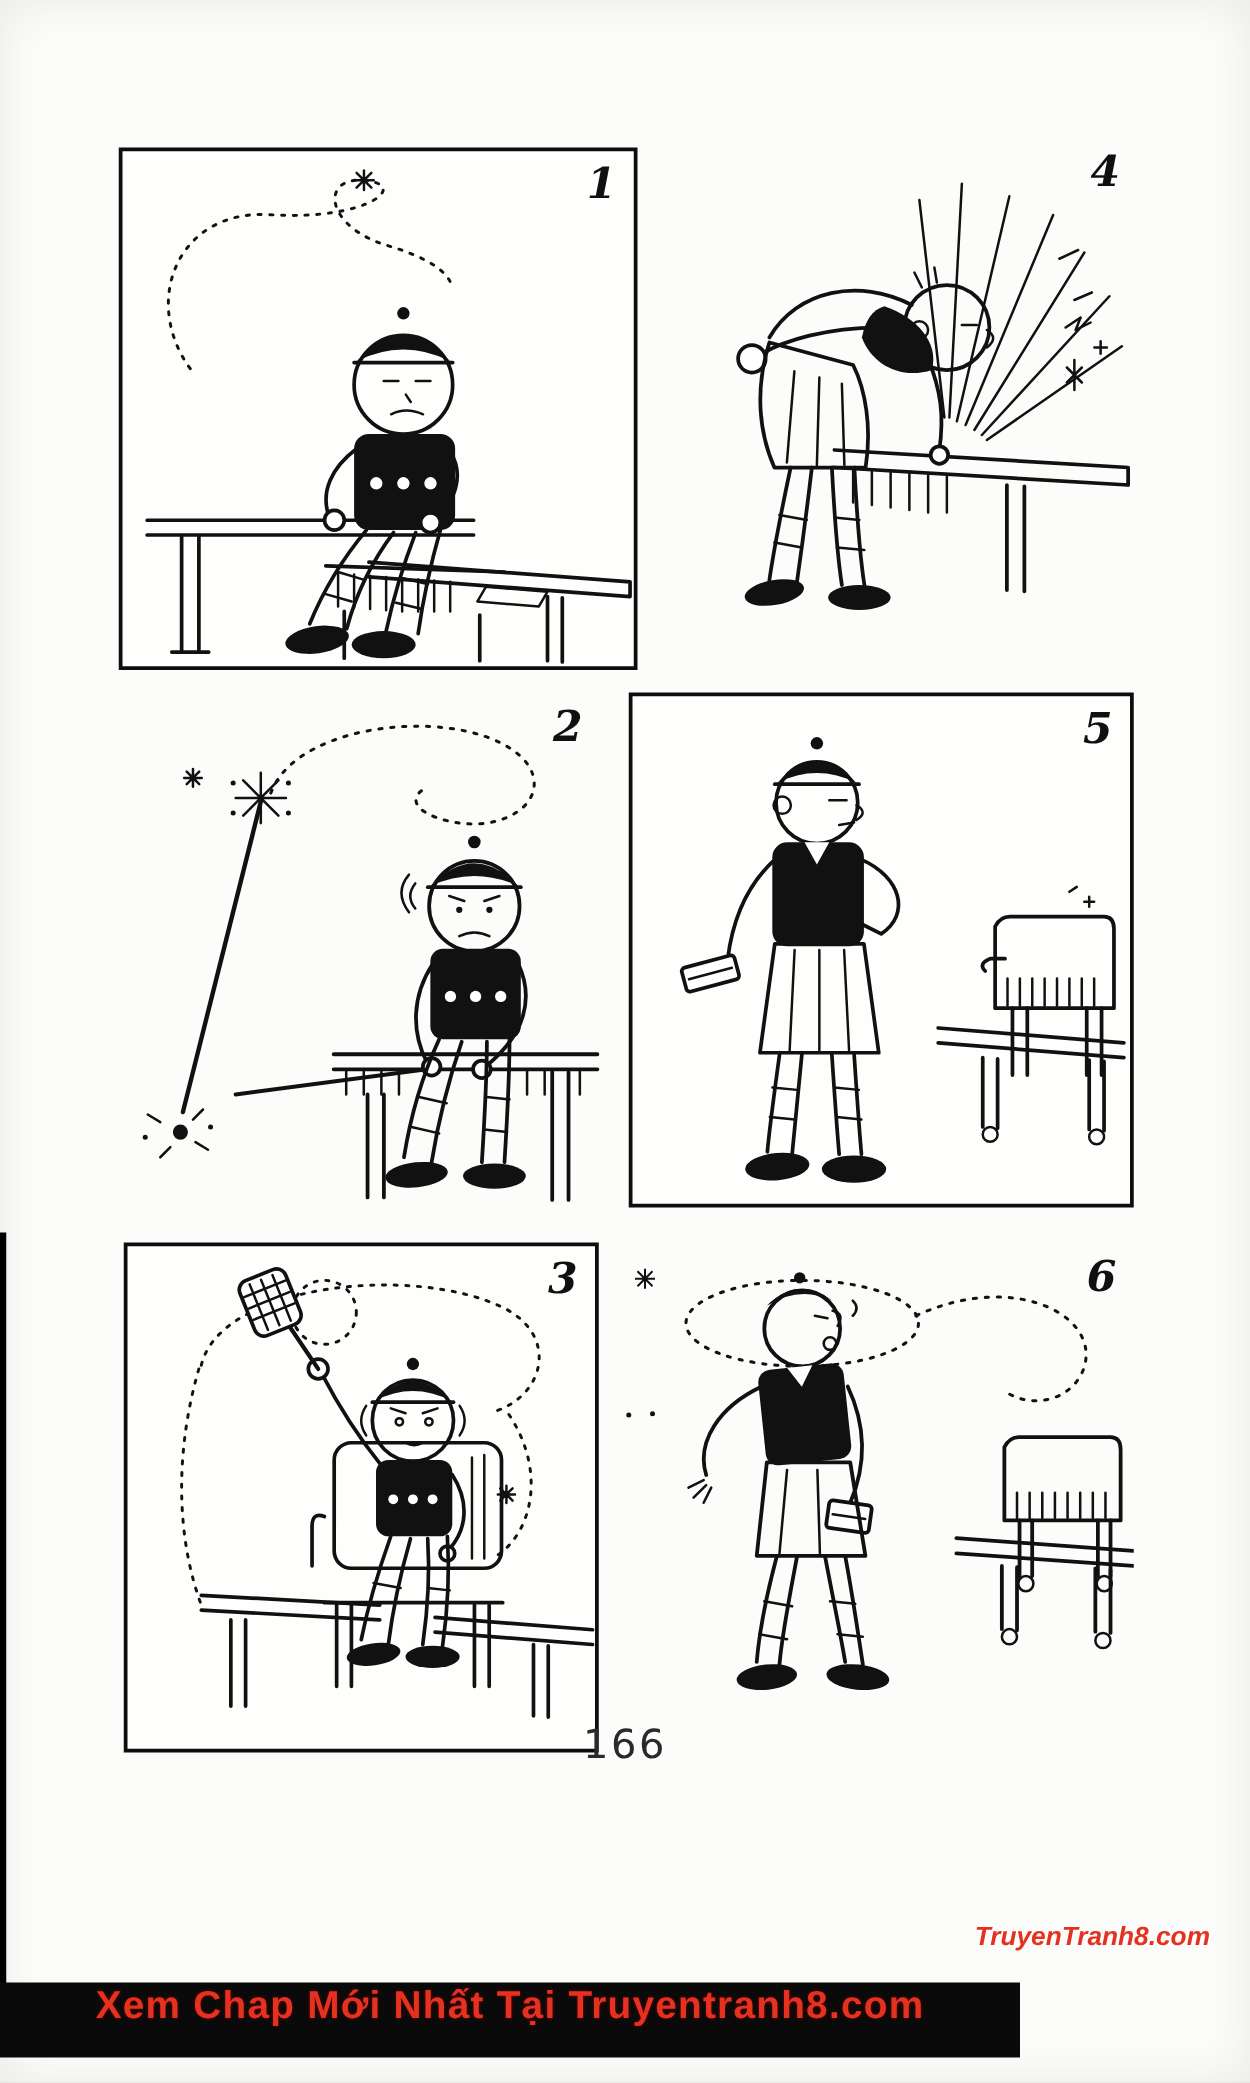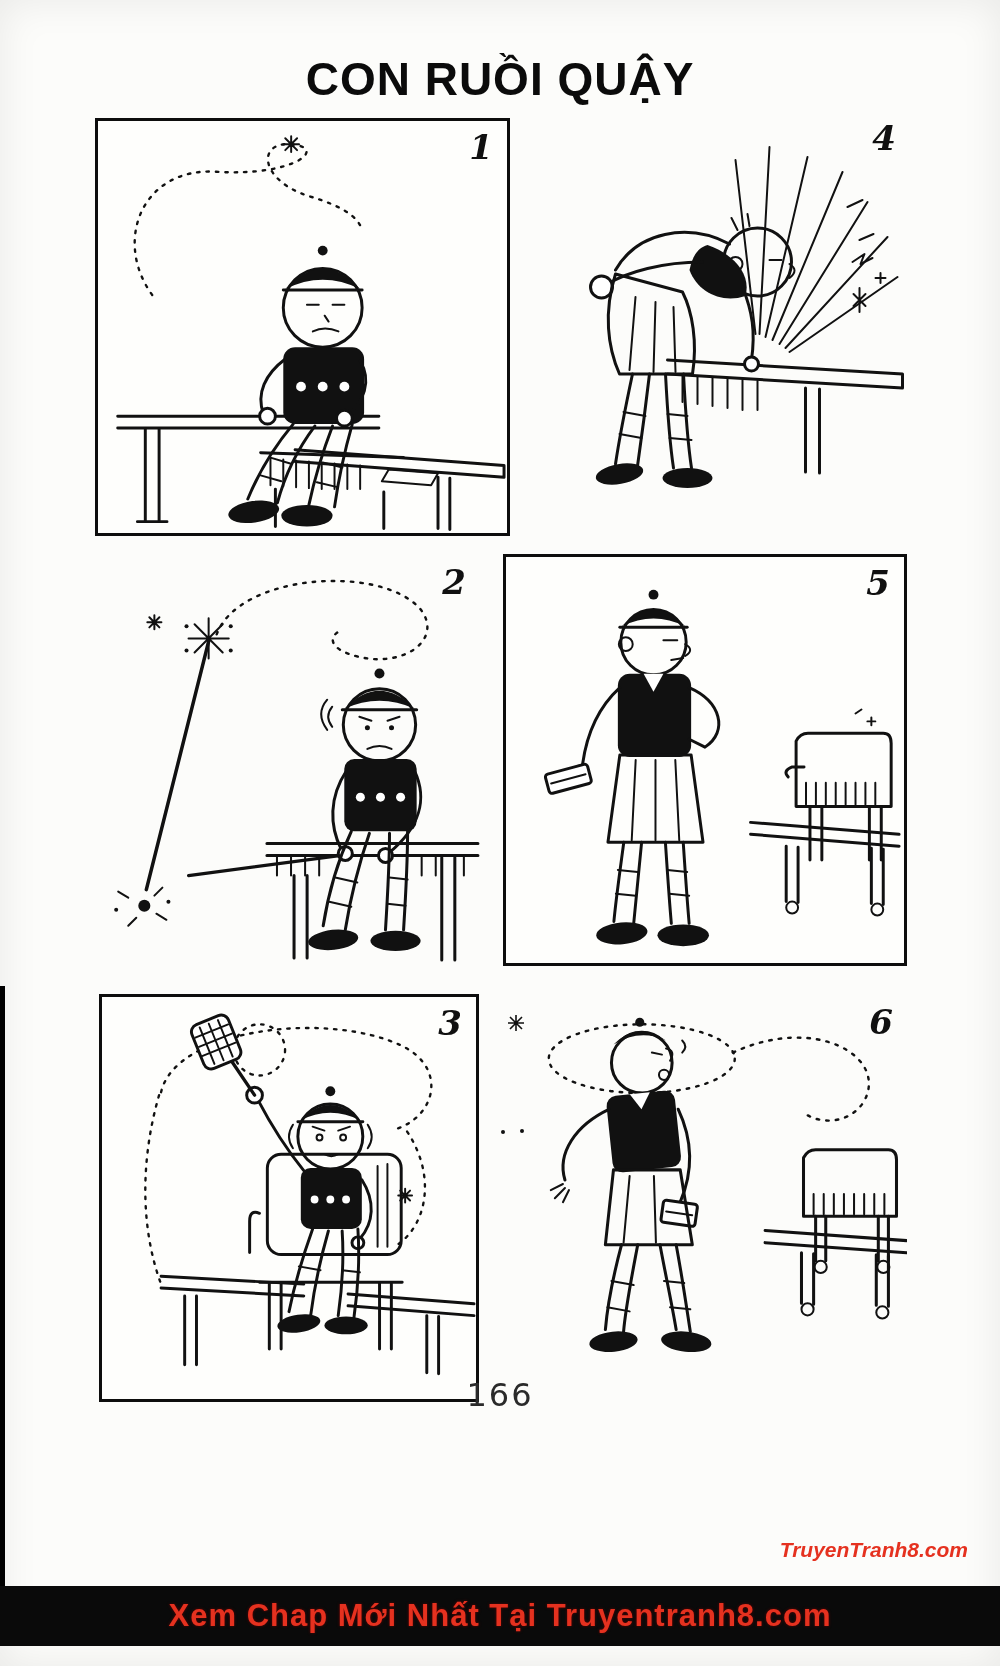--- a/index.html
+++ b/index.html
@@ -24,34 +24,33 @@
   .art .ink { fill:#111; stroke:none; }
   .art .wf { fill:#fff; }
 
   .page-number { position:absolute; top:1376px; left:0; width:100%; text-align:center;
                  font-family:"DejaVu Sans", sans-serif; font-size:32px; color:#2a2a2a; letter-spacing:2px; }
 
   .watermark { position:absolute; top:1538px; right:32px;
                font-family:Liberation Sans, sans-serif; font-style:italic; font-weight:bold;
                font-size:21px; color:var(--accent-red,#cf1f1f); }
 
-  .footer-bar { position:absolute; left:0; top:1586px; width:1000px; height:60px;
-                background:var(--footer-bg,#0a0a0a); display:flex; align-items:center; justify-content:center; }
+  .footer-bar { position:absolute; left:0; top:1586px; width:816px; height:60px;
+                background:var(--footer-bg,#0a0a0a); display:flex; justify-content:center; }
   .footer-text { color:var(--accent-red,#e5311f); font-weight:bold; font-size:31px; letter-spacing:1px;
                  text-shadow:0 0 3px rgba(120,0,0,.8); }
 
   .scan-edge { position:absolute; left:0; top:986px; width:5px; height:604px; background:#000; }
   .speck { position:absolute; }
 </style>
 </head>
 <body>
 
 <div class="page">
 
-  <div class="title">CON RUỒI QUẬY</div>
 
   <div class="panel bordered" style="left:95px; top:118px; width:415px; height:418px;">
     <span class="panel-number">1</span>
     <svg class="art" viewBox="0 0 415 415">
       <g class="ln">
         <path class="dots" d="M55,175 C15,120 45,45 120,50 C200,55 235,25 195,22 C160,20 165,60 215,75 C245,84 265,95 268,110"></path>
         <g class="thin" transform="translate(196,22)">
           <path d="M-8,0 L8,0 M0,-8 L0,8 M-6,-6 L6,6 M-6,6 L6,-6"></path>
         </g>
         <g>

